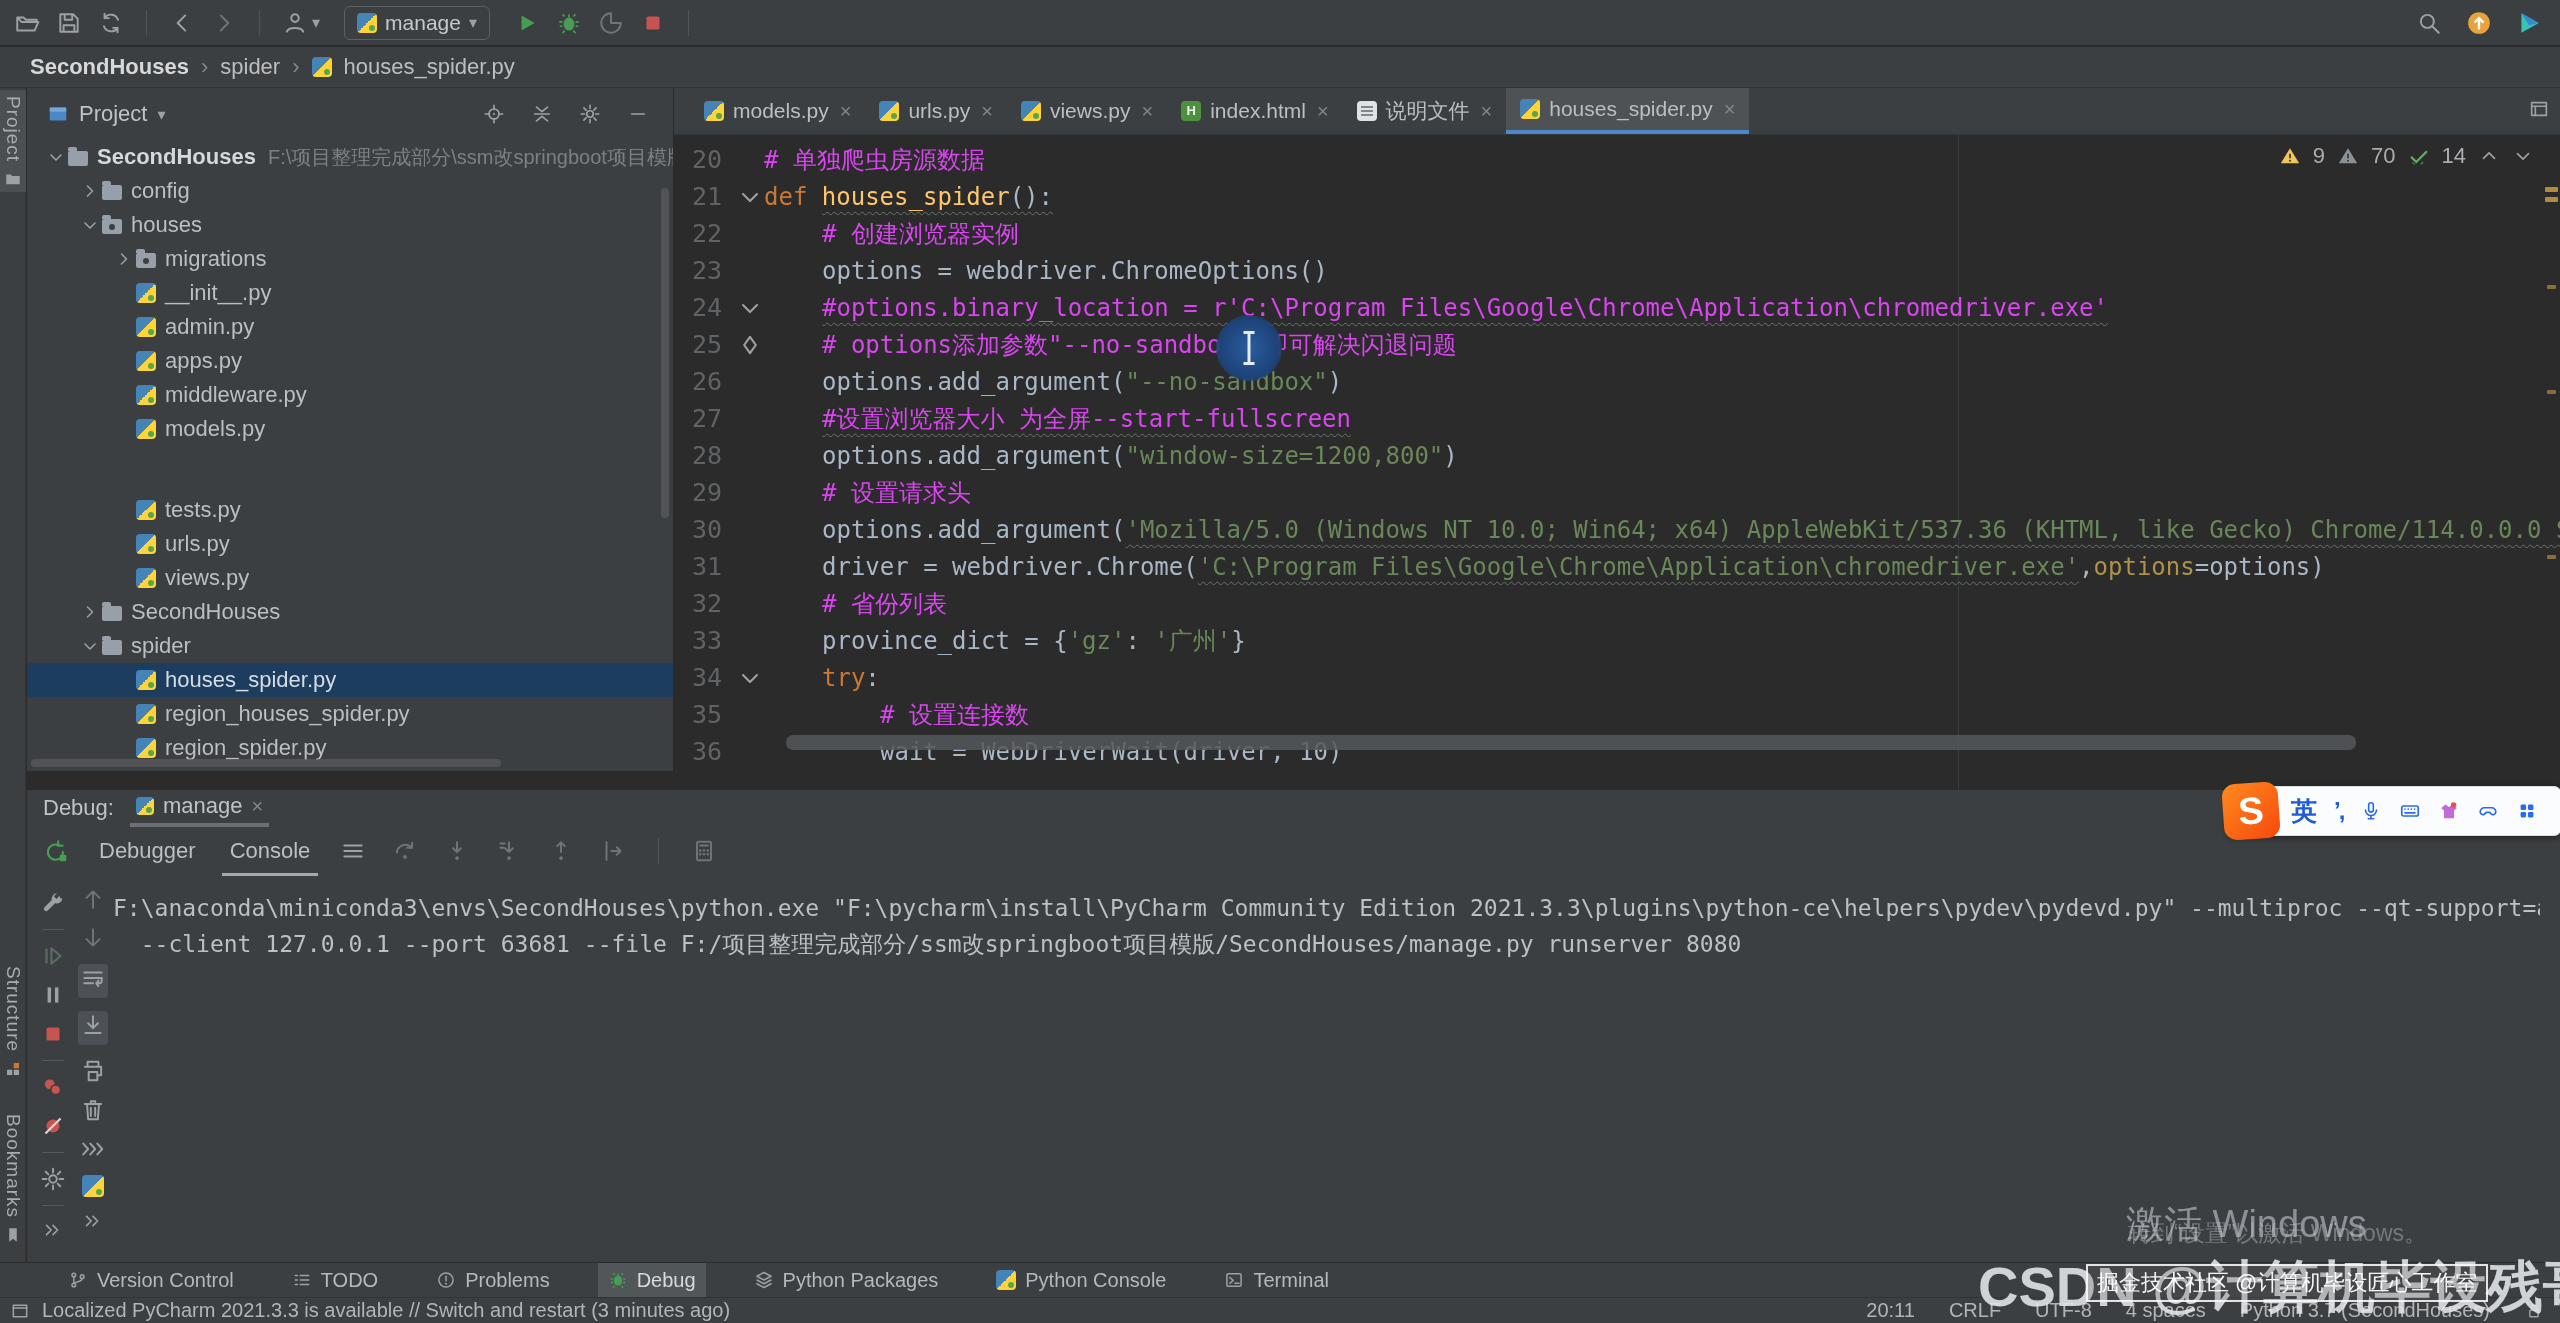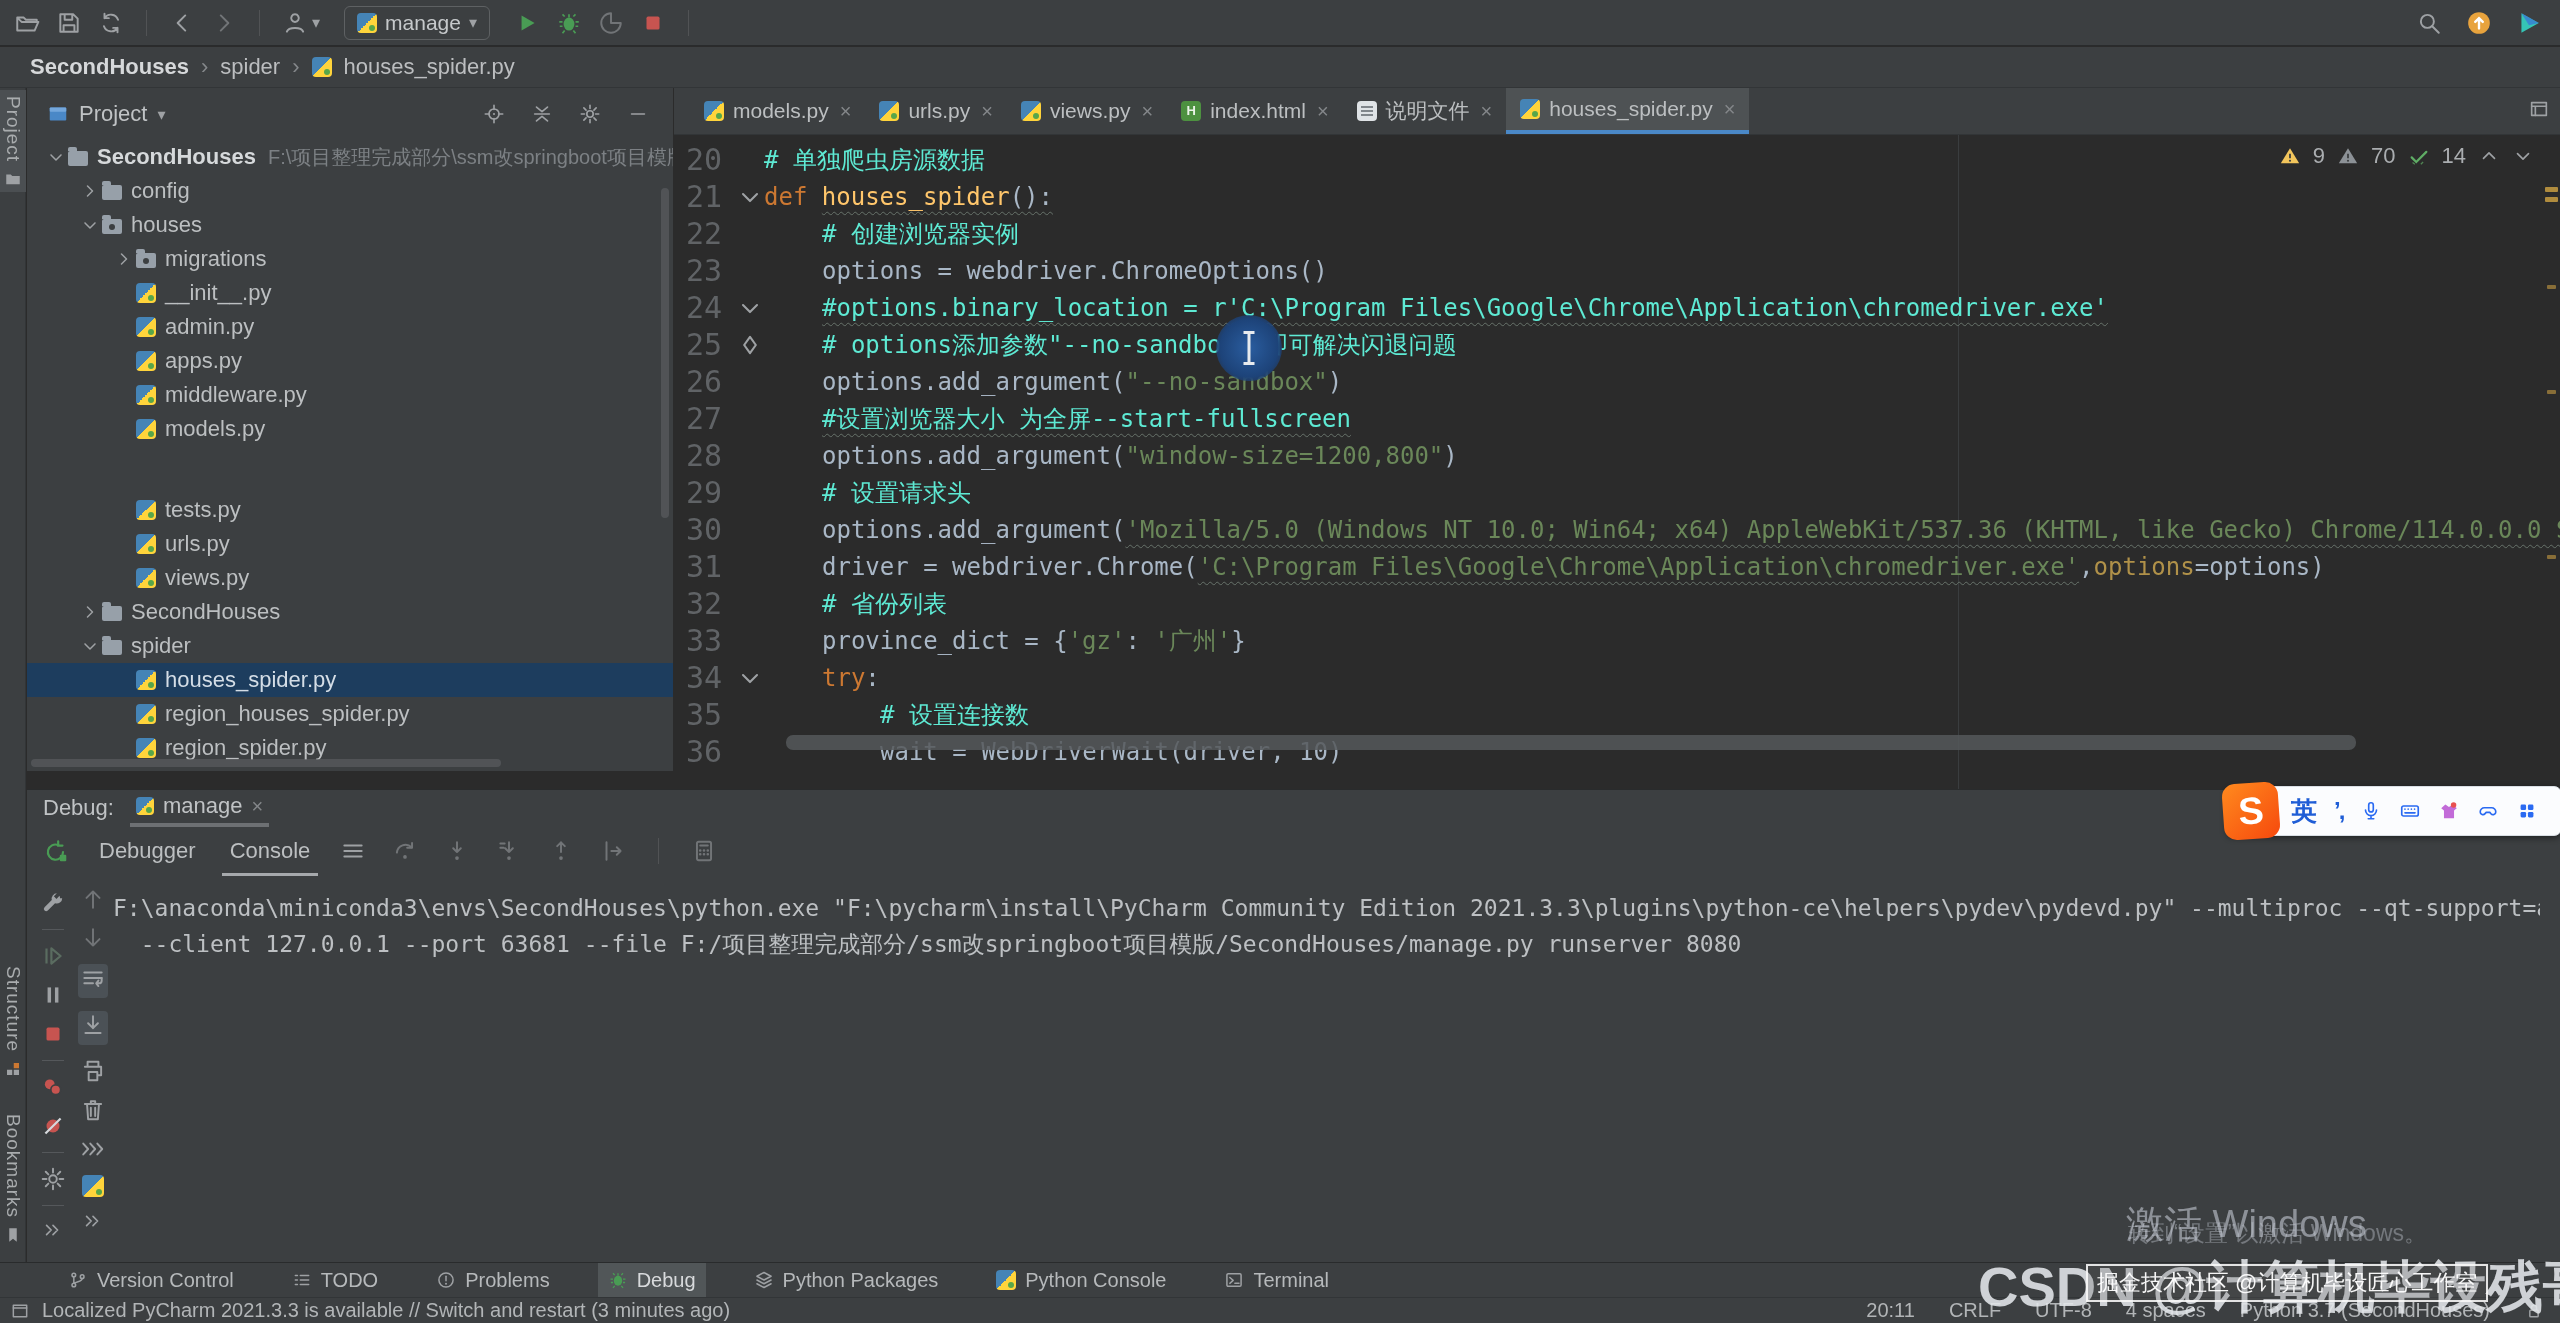--- a/index.html
+++ b/index.html
@@ -59,24 +59,24 @@
   
   .editor{position:absolute;left:674px;top:88px;right:0;height:701px;background:#2b2b2b;}
   .tabs{height:47px;background:#3c3f41;border-bottom:1px solid #323537;display:flex;align-items:stretch;padding-left:16px;position:relative;}
   .tab{display:flex;align-items:center;gap:9px;padding:0 14px;font-size:21px;color:#bcbfc1;position:relative;}
   .tab .x{color:#84878a;font-size:20px;margin-left:2px;}
   .tab.active{background:#4e5254;border-bottom:4px solid #4a88c7;}
   .tabs-extra{position:absolute;right:10px;top:10px;}
   .code-wrap{position:absolute;top:47px;left:0;right:0;bottom:0;overflow:hidden;}
   .code{position:absolute;top:6px;left:0;right:0;font-family:"DejaVu Sans Mono",monospace;font-size:24px;}
   .cl{height:37px;display:flex;align-items:center;white-space:pre;}
-  .ln{width:62px;text-align:right;color:#606366;font-size:30px;flex:none;padding-right:14px;font-family:"DejaVu Sans Mono",monospace;}
+  .ln{width:62px;text-align:right;color:#606366;font-size:25px;flex:none;padding-right:14px;font-family:"DejaVu Sans Mono",monospace;}
   .fold{width:28px;flex:none;color:#707376;}
   .ct{flex:none;}
-  .tk-com,.tk-comu{color:#5eead4;}
+  .tk-com,.tk-comu{color:#d946ef;}
   .tk-kw{color:#cc7832;}
   .tk-pl,.tk-plu{color:#a9b7c6;}
   .tk-str,.tk-stru{color:#6a8759;}
   .tk-fnu{color:#ffc66b;}
   .tk-pn{color:#b09149;}
   .tk-comu,.tk-plu,.tk-stru,.tk-fnu{text-decoration:underline wavy 1px #67726a;text-underline-offset:6px;}
   .inspections{position:absolute;top:8px;right:26px;display:flex;align-items:center;gap:12px;
     font-size:22px;color:#aaadb0;z-index:5;}
   .margin-guide{position:absolute;left:1284px;top:0;bottom:0;width:1px;background:#3a3d3f;}
   .e-hscroll{position:absolute;left:112px;top:600px;width:1570px;height:15px;background:#55585b;border-radius:7px;opacity:.85;z-index:4;}

